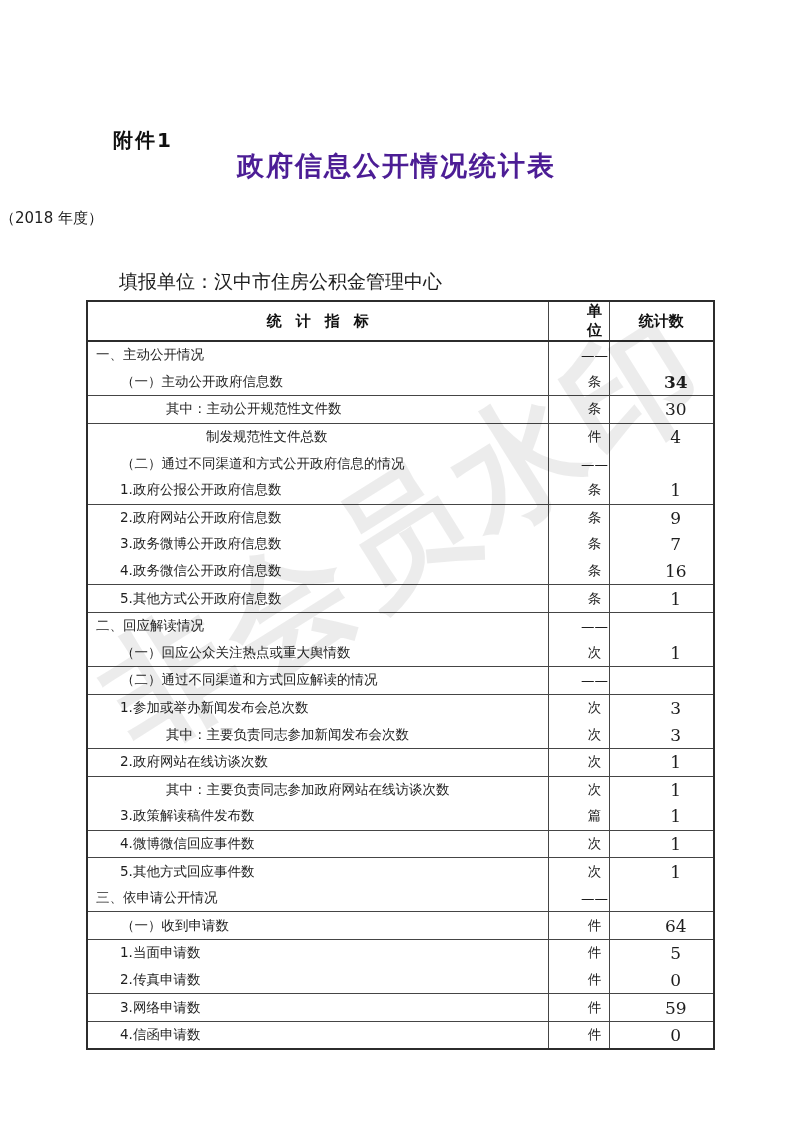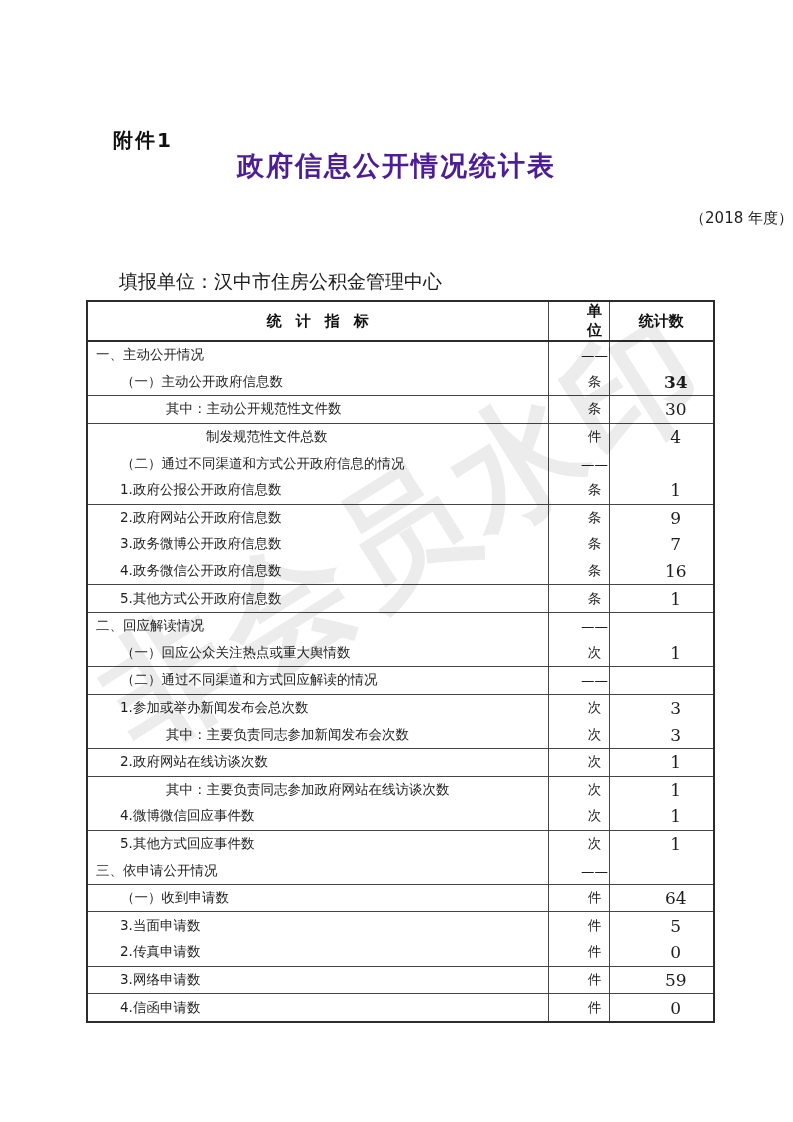--- a/index.html
+++ b/index.html
@@ -12,21 +12,21 @@
     position:absolute; left:113px; top:95px;
     font-size:20px; font-weight:700; color:#111; letter-spacing:2px;margin-top:32px;
   }
   .doc-title {
     position:absolute; left:0; top:148px; width:100%;
     text-align:center; font-size:27px; font-weight:700; color:#4c1d95;
     letter-spacing:2px;
   }
   .doc-period {
     position:absolute; left:0; top:209px; width:100%;
-    text-align:right; font-size:15px; color:#1c1c1c;
+    text-align:left; font-size:15px; color:#1c1c1c;
   }
   .reporting-unit {
     position:absolute; left:119px; top:269px;
     font-size:19px; color:#1c1c1c;
   }
   .watermark {
     position:absolute; left:70px; top:640px; z-index:3;
     font-size:130px; font-weight:700; letter-spacing:6px;
     color:rgba(0,0,0,0.075); white-space:nowrap;
     transform:rotate(-32deg); transform-origin:0 0;
@@ -172,41 +172,46 @@
           <td class="c-ind ind-2">2.政府网站在线访谈次数</td>
           <td class="c-unit">次</td>
           <td class="c-count">1</td>
         </tr>
         <tr>
           <td class="c-ind ind-3">其中：主要负责同志参加政府网站在线访谈次数</td>
           <td class="c-unit">次</td>
           <td class="c-count">1</td>
         </tr>
         <tr class="rule">
+          <td class="c-ind ind-2">3.政策解读稿件发布数</td>
+          <td class="c-unit">篇</td>
+          <td class="c-count">1</td>
+        </tr>
+        <tr class="rule">
           <td class="c-ind ind-2">4.微博微信回应事件数</td>
           <td class="c-unit">次</td>
           <td class="c-count">1</td>
         </tr>
         <tr>
           <td class="c-ind ind-2">5.其他方式回应事件数</td>
           <td class="c-unit">次</td>
           <td class="c-count">1</td>
         </tr>
         <tr class="rule">
           <td class="c-ind ind-0">三、依申请公开情况</td>
           <td class="c-unit">——</td>
           <td class="c-count"></td>
         </tr>
         <tr class="rule">
           <td class="c-ind ind-1">（一）收到申请数</td>
           <td class="c-unit">件</td>
           <td class="c-count">64</td>
         </tr>
         <tr>
-          <td class="c-ind ind-2">3.当面申请数</td>
+          <td class="c-ind ind-2">1.当面申请数</td>
           <td class="c-unit">件</td>
           <td class="c-count">5</td>
         </tr>
         <tr class="rule">
           <td class="c-ind ind-2">2.传真申请数</td>
           <td class="c-unit">件</td>
           <td class="c-count">0</td>
         </tr>
         <tr class="rule">
           <td class="c-ind ind-2">3.网络申请数</td>

